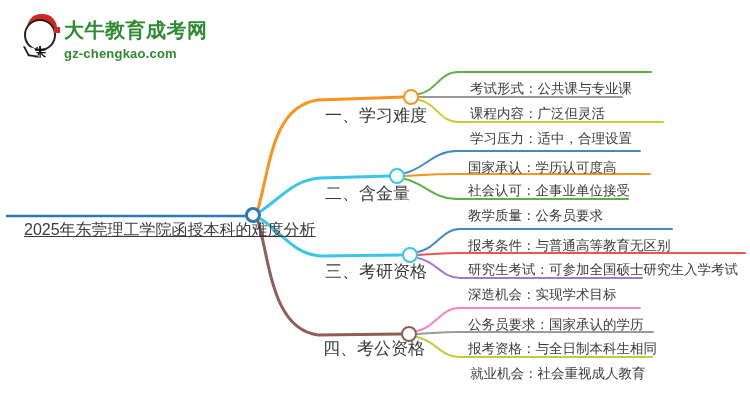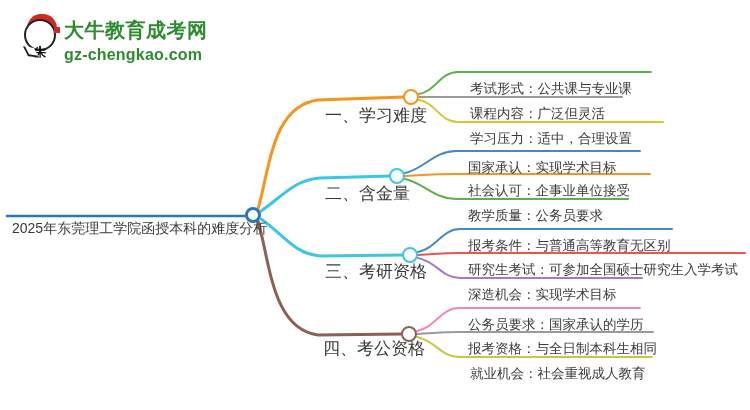--- a/index.html
+++ b/index.html
@@ -20,24 +20,24 @@
     flex-direction:column;line-height:1;box-sizing:border-box;}
   .logo-bubble-tail{position:absolute;left:2px;top:33px;width:8px;height:8px;
     background:#fff;border-left:2px solid #222;border-bottom:2px solid #222;
     transform:skewX(35deg) rotate(10deg);}
   .logo-mark-text{font-family:"Liberation Serif","DejaVu Serif",serif;
     font-weight:bold;font-size:12px;color:#111;letter-spacing:0;
     writing-mode:vertical-rl;text-orientation:upright;}
   .logo-seal{position:absolute;right:2px;top:13px;width:6px;height:6px;}
   .logo-text{position:absolute;left:42px;top:4px;}
   .logo-name{font-size:20px;font-weight:bold;letter-spacing:0.5px;}
-  .logo-url{font-size:16px;font-weight:bold;margin-top:2px;letter-spacing:0.2px;}
+  .logo-url{font-size:13px;font-weight:bold;margin-top:2px;letter-spacing:0.2px;}
   
   .node{color:#3a3a3a;margin-top:24px;}
-  .root-label{font-size:14px;left:12px;top:196px;}
+  .root-label{font-size:16px;left:24px;top:196px;text-decoration:underline;}
   .branch-label{font-size:17px;}
   .child-label{font-size:13.5px;}
   
   .handle{position:absolute;box-sizing:border-box;background:#fff;border-radius:50%;}
   .root-handle{left:245px;top:207px;width:16px;height:16px;border:3px solid #2b78b9;}
   .branch-handle{width:16px;height:16px;border:2.5px solid;}
   svg{position:absolute;left:0;top:0;}
 </style>
 </head>
 <body>
@@ -95,21 +95,21 @@
 
 <div class="handle branch-handle" style="left: 403px; top: 89px; border-color: rgb(247, 148, 30);"></div>
 <div class="handle branch-handle" style="left: 389px; top: 168px; border-color: rgb(59, 198, 232);"></div>
 <div class="handle branch-handle" style="left: 402px; top: 247px; border-color: rgb(59, 198, 232);"></div>
 <div class="handle branch-handle" style="left: 401px; top: 326px; border-color: rgb(142, 95, 85);"></div>
 
 <div class="abs node child-label" style="left:470px;top:56px;">考试形式：公共课与专业课</div>
 <div class="abs node child-label" style="left:470px;top:81px;">课程内容：广泛但灵活</div>
 <div class="abs node child-label" style="left:470px;top:106px;">学习压力：适中，合理设置</div>
 
-<div class="abs node child-label" style="left:468px;top:135px;">国家承认：实现学术目标</div>
+<div class="abs node child-label" style="left:468px;top:135px;">国家承认：学历认可度高</div>
 <div class="abs node child-label" style="left:468px;top:158px;">社会认可：企事业单位接受</div>
 <div class="abs node child-label" style="left:468px;top:183px;">教学质量：公务员要求</div>
 
 <div class="abs node child-label" style="left:468px;top:213px;">报考条件：与普通高等教育无区别</div>
 <div class="abs node child-label" style="left:468px;top:237px;">研究生考试：可参加全国硕士研究生入学考试</div>
 <div class="abs node child-label" style="left:468px;top:262px;">深造机会：实现学术目标</div>
 
 <div class="abs node child-label" style="left:468px;top:292px;">公务员要求：国家承认的学历</div>
 <div class="abs node child-label" style="left:468px;top:316px;">报考资格：与全日制本科生相同</div>
 <div class="abs node child-label" style="left:470px;top:341px;">就业机会：社会重视成人教育</div>

